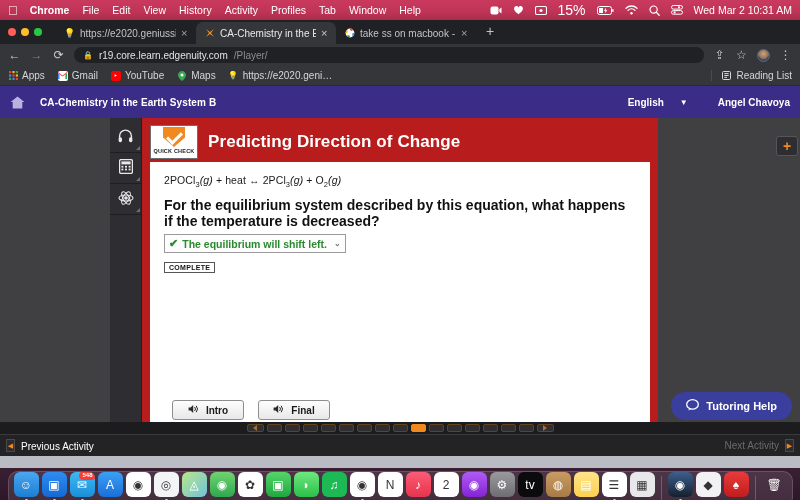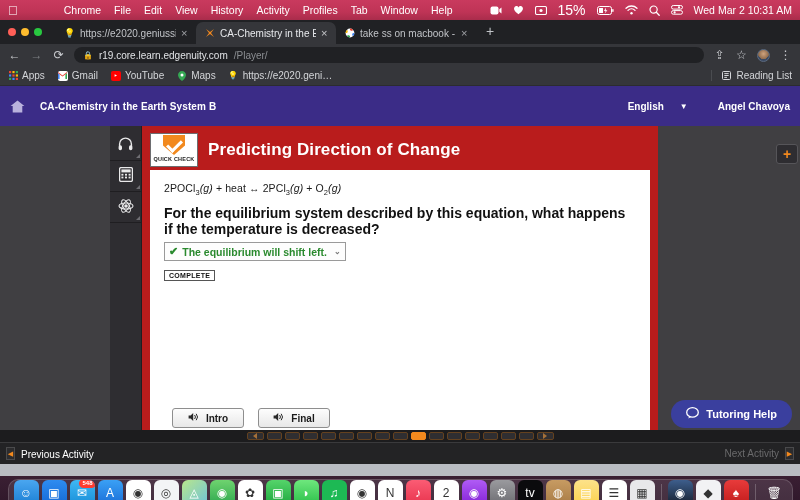--- a/index.html
+++ b/index.html
@@ -15,21 +15,21 @@
   .menubar {
     height:20px; width:100%;
     background:linear-gradient(180deg,#c93a5e 0%,#bf3456 60%,#a92c4b 100%);
     display:flex; align-items:center;
     color:#fff; font-size:10.5px;
     padding:0 8px;
     position:relative; z-index:50;
   }
   .mb-apple { font-size:13px; margin-right:12px; line-height:1; }
   .mb-item { margin-right:13px; white-space:nowrap; }
-  .mb-item.bold { font-weight:normal;margin-left:34px; }
+  .mb-item.bold { font-weight:bold; }
   .mb-right { margin-left:auto; display:flex; align-items:center; gap:11px; }
   .mb-ic { display:inline-flex; align-items:center; }
   .batt-txt { font-size:14px; }
   .mb-clock { font-size:10.5px; white-space:nowrap; }
 
   
   .chrome { width:100%; background:#202124; }
   .tabstrip {
     height:24px; display:flex; align-items:flex-end;
     background:#202124; padding-left:8px;
@@ -73,21 +73,21 @@
     height:20px; background:#35363a; display:flex; align-items:center;
     padding:0 8px; gap:13px; color:#d4d6d9; font-size:10px;
     border-bottom:1px solid #2b2c2f;
   }
   .bm { display:flex; align-items:center; gap:4px; white-space:nowrap; }
   .bm-fav { width:10px; height:10px; display:flex; align-items:center; justify-content:center; font-size:8px; border-radius:2px; }
   .bm-right { margin-left:auto; display:flex; align-items:center; gap:5px; padding-left:9px; border-left:1px solid #4a4c50; }
 
   
   .app-header {
-    height:40px; background:#3b2c87; display:flex; align-items:center;
+    height:32px; background:#3b2c87; display:flex; align-items:center;
     color:#fff; font-size:10px; font-weight:bold; padding:0 10px; gap:0;
   }
   .home-ic { width:16px; color:#b9b2dd; font-size:13px; display:flex; align-items:center; }
   .app-title { margin-left:14px; letter-spacing:.1px; }
   .app-right { margin-left:auto; display:flex; gap:0; }
   .lang { display:flex; align-items:center; gap:16px; margin-right:30px; }
   .chev { font-size:8px; }
 
   .stage {
     height:316px; background:#403f42; position:relative;

